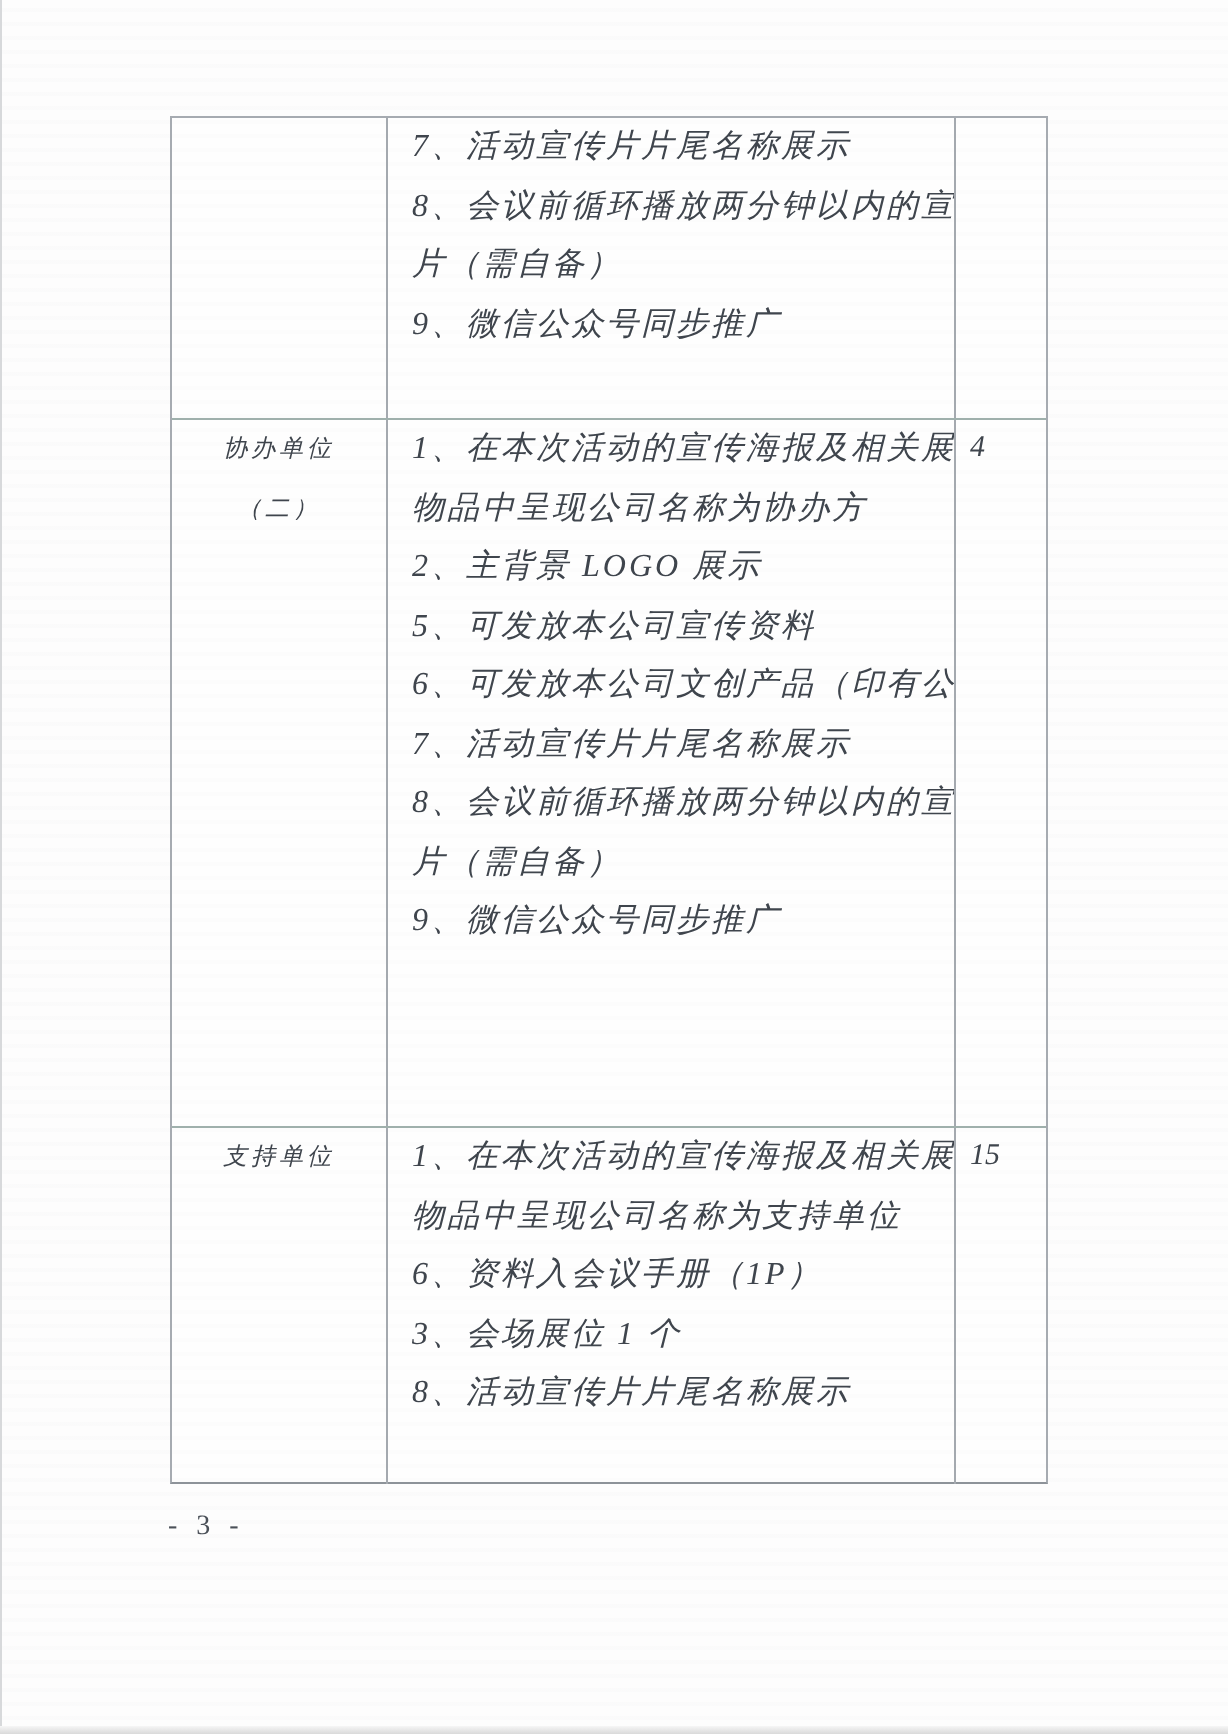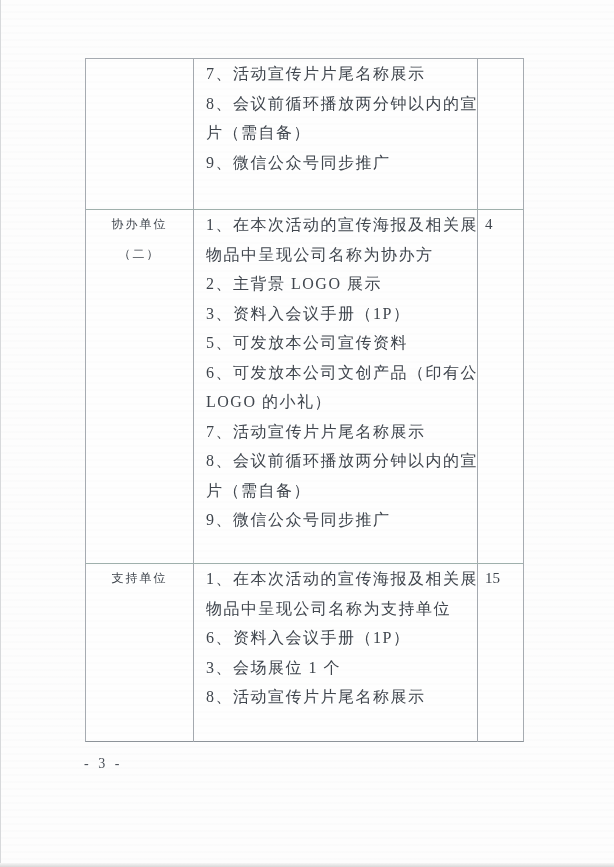--- a/index.html
+++ b/index.html
@@ -9,21 +9,21 @@
     background-image:repeating-linear-gradient(0deg, rgba(120,130,140,0.018) 0 2px, rgba(0,0,0,0) 2px 7px);
     font-family:"Liberation Serif","DejaVu Serif",serif;
     color:#3f454d;
   }
   .scan-edge-left{position:absolute;left:0;top:0;width:1px;height:100%;background:#d7d9db;}
   .scan-edge-bottom{position:absolute;left:0;bottom:0;width:100%;height:4px;
     background:linear-gradient(#f6f6f6,#d9d9d9);}
   .doc-table{
     position:absolute;left:85px;top:58px;width:439px;height:684px;
     border:1px solid #a6abb1;border-bottom-color:#8d9399;
-    box-sizing:border-box;background:rgba(255,255,255,0.35);
+    box-sizing:border-box;background:rgba(255,255,255,0.35);font-style:italic;
   }
   .t-row{display:flex;box-sizing:border-box;}
   .t-row.sep{border-bottom:1px solid #9fb0ac;}
   .row-0{height:151px;}
   .row-1{height:354px;}
   .row-2{height:178px;}
   .cell{box-sizing:border-box;overflow:hidden;}
   .c-label{
     width:108px;border-right:1px solid #a4a9af;
     text-align:center;font-size:12px;line-height:29.5px;letter-spacing:2px;
@@ -61,24 +61,22 @@
 
   <div class="t-row row-1 sep">
     <div class="cell c-label">
         <div class="lbl-line">协办单位</div>
         <div class="lbl-line">（二）</div>
       </div>
     <div class="cell c-benefits">
         <div class="ben-line">1、在本次活动的宣传海报及相关展示</div>
         <div class="ben-line">物品中呈现公司名称为协办方</div>
         <div class="ben-line">2、主背景 LOGO 展示</div>
-        <div class="ben-line">3、资料入会议手册（1P）</div>
         <div class="ben-line">5、可发放本公司宣传资料</div>
         <div class="ben-line">6、可发放本公司文创产品（印有公司</div>
-        <div class="ben-line">LOGO 的小礼）</div>
         <div class="ben-line">7、活动宣传片片尾名称展示</div>
         <div class="ben-line">8、会议前循环播放两分钟以内的宣传</div>
         <div class="ben-line">片（需自备）</div>
         <div class="ben-line">9、微信公众号同步推广</div>
       </div>
     <div class="cell c-count">4</div>
   </div>
 
   <div class="t-row row-2">
     <div class="cell c-label">

